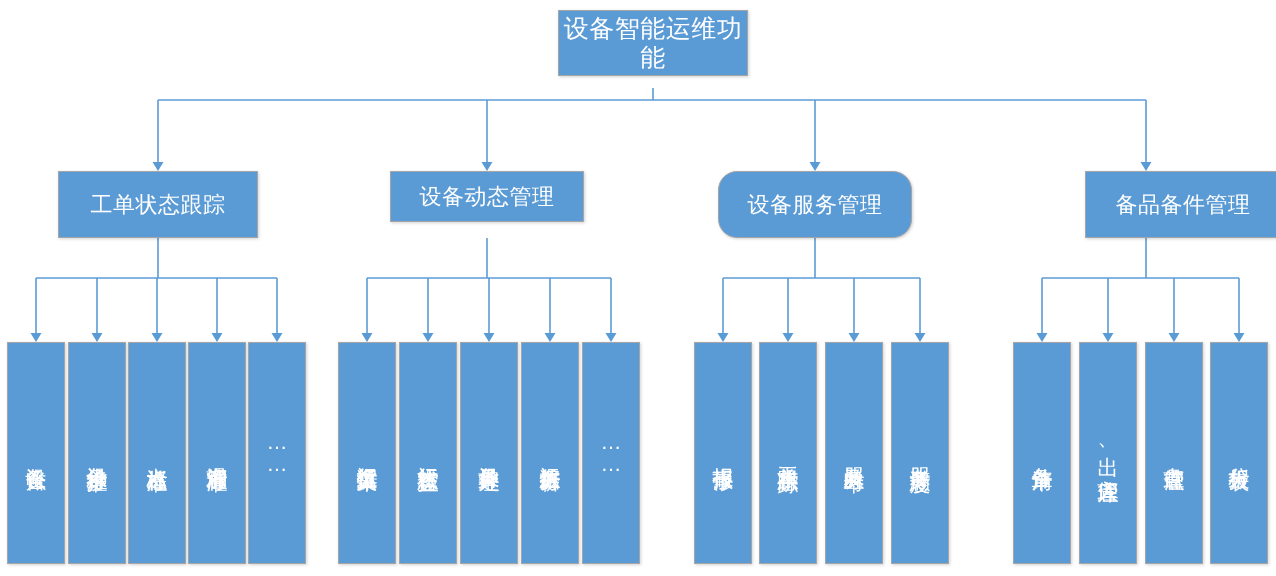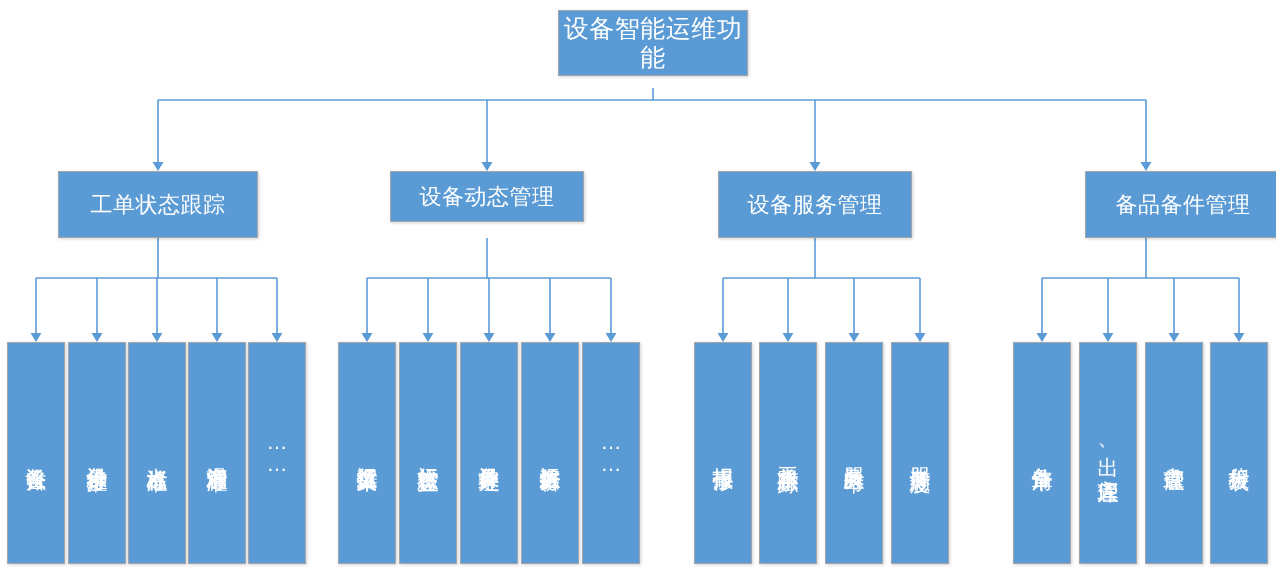--- a/index.html
+++ b/index.html
@@ -113,21 +113,21 @@
     <div class="node leaf" style="left: 188px; top: 342px; width: 58px; height: 222px;">润滑管理标准</div>
     <div class="node leaf ellipsis" style="left: 248px; top: 342px; width: 58px; height: 222px;">…
 …</div>
     <div class="node lvl2" style="left: 390px; top: 171px; width: 194px; height: 51px;">设备动态管理</div>
     <div class="node leaf" style="left: 338px; top: 342px; width: 58px; height: 222px;">运行数据采集</div>
     <div class="node leaf" style="left: 399px; top: 342px; width: 58px; height: 222px;">运行状态监控</div>
     <div class="node leaf" style="left: 460px; top: 342px; width: 58px; height: 222px;">设备异常处理</div>
     <div class="node leaf" style="left: 521px; top: 342px; width: 58px; height: 222px;">运维数据分析</div>
     <div class="node leaf ellipsis" style="left: 582px; top: 342px; width: 58px; height: 222px;">…
 …</div>
-    <div class="node lvl2" style="left: 718px; top: 171px; width: 194px; height: 67px;">设备服务管理</div>
+    <div class="node lvl2" style="left: 718px; top: 171px; width: 194px; height: 67px; border-radius: 19px;">设备服务管理</div>
     <div class="node leaf" style="left: 694px; top: 342px; width: 58px; height: 222px;">报事报修</div>
     <div class="node leaf" style="left: 759px; top: 342px; width: 58px; height: 222px;">工单状态跟踪</div>
     <div class="node leaf" style="left: 825px; top: 342px; width: 58px; height: 222px;">服务及时率</div>
     <div class="node leaf" style="left: 891px; top: 342px; width: 58px; height: 222px;">服务满意度</div>
     <div class="node lvl2" style="left: 1048px; top: 171px; width: 196px; height: 67px; margin-left: 37px;">备品备件管理</div>
     <div class="node leaf" style="left: 1013px; top: 342px; width: 58px; height: 222px;">备件清单</div>
     <div class="node leaf" style="left: 1079px; top: 342px; width: 58px; height: 222px;">出、入库管理</div>
     <div class="node leaf" style="left: 1145px; top: 342px; width: 58px; height: 222px;">盘点管理</div>
     <div class="node leaf" style="left: 1210px; top: 342px; width: 58px; height: 222px;">分析报表</div>
   </div>

